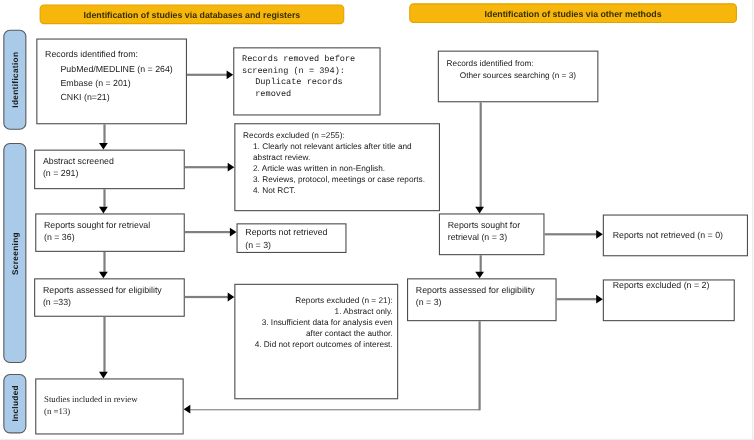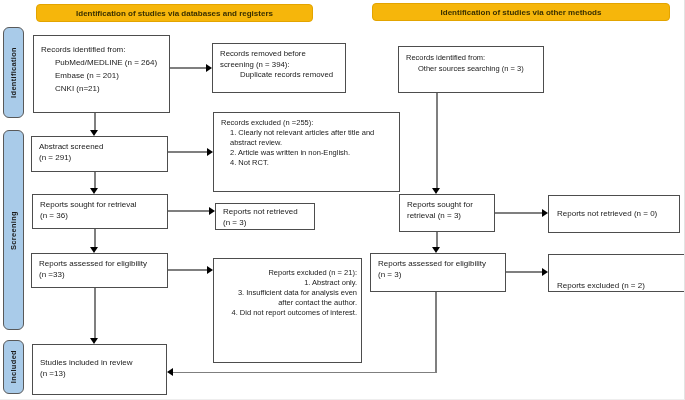--- a/index.html
+++ b/index.html
@@ -32,32 +32,32 @@
   }
   .nw { white-space:nowrap; }
   .ind { padding-left:14px; }
   .list { font-size:7.5px; line-height:10px; }
   .list .li { padding-left:9px; }
 
   #boxA { left:33px;  top:35px;  width:137px; height:78px; padding-top:7px; line-height:13px; }
   #boxB { left:31px;  top:136px; width:137px; height:36px; }
   #boxC { left:32px;  top:194px; width:136px; height:35px; }
   #boxD { left:31px;  top:253px; width:137px; height:35px; }
-  #boxE { left:32px;  top:344px; width:135px; height:51px; padding-top:13px; }
-  #boxF { left:212px; top:43px;  width:134px; height:50px; font-size:7.8px; }
-  #boxF .ind { padding-left:12px;text-align:center; }
+  #boxE { left:32px;  top:344px; width:135px; height:51px; padding-top:13px;font-family:Liberation Serif, serif; }
+  #boxF { left:212px; top:43px;  width:134px; height:62px; font-size:7.8px;font-family:Liberation Mono, monospace; }
+  #boxF .ind { padding-left:12px; }
   #boxG { left:213px; top:112px; width:187px; height:80px; }
   #boxH { left:215px; top:203px; width:100px; height:27px; padding-top:3px; }
   #boxI { left:213px; top:258px; width:149px; height:105px; padding-top:9px;text-align:right; }
   #boxJ { left:398px; top:46px;  width:146px; height:47px; padding-top:6px; font-size:7.5px; }
   #boxJ .ind { padding-left:12px; }
   #boxK { left:399px; top:194px; width:96px;  height:38px; }
   #boxL { left:370px; top:253px; width:136px; height:39px; }
   #boxM { left:548px; top:195px; width:132px; height:38px; display:flex; align-items:center; padding:0 0 0 8px; }
-  #boxN { left:548px; top:254px; width:137px; height:38px; display:flex; align-items:flex-end; padding:0 0 0 8px; }
+  #boxN { left:548px; top:254px; width:120px; height:38px; display:flex; align-items:flex-start; padding:0 0 0 8px; }
 
   .vline { position:absolute; width:1.5px; background:#7f7f7f; }
   .hline { position:absolute; height:1.5px; background:#7f7f7f; }
   .ah-down  { position:absolute; width:0; height:0; border-left:4px solid transparent; border-right:4px solid transparent; border-top:6px solid #000; }
   .ah-right { position:absolute; width:0; height:0; border-top:4px solid transparent; border-bottom:4px solid transparent; border-left:6px solid #000; }
   .ah-left  { position:absolute; width:0; height:0; border-top:4px solid transparent; border-bottom:4px solid transparent; border-right:6px solid #000; }
 </style>
 </head>
 <body>
 
@@ -109,20 +109,21 @@
 
   <div class="box" id="boxF">
     <div>Records removed before screening (n = 394):</div>
     <div class="ind">Duplicate records removed</div>
   </div>
 
   <div class="box list" id="boxG">
     <div>Records excluded (n =255):</div>
     <div class="li">1. Clearly not relevant articles after title and abstract review.</div>
     <div class="li">2. Article was written in non-English.</div>
+    <div class="li">3. Reviews, protocol, meetings or case reports.</div>
     <div class="li">4. Not RCT.</div>
   </div>
 
   <div class="box" id="boxH">
     <div class="nw">Reports not retrieved</div>
     <div class="nw">(n = 3)</div>
   </div>
 
   <div class="box list" id="boxI">
     <div>Reports excluded (n = 21):</div>

